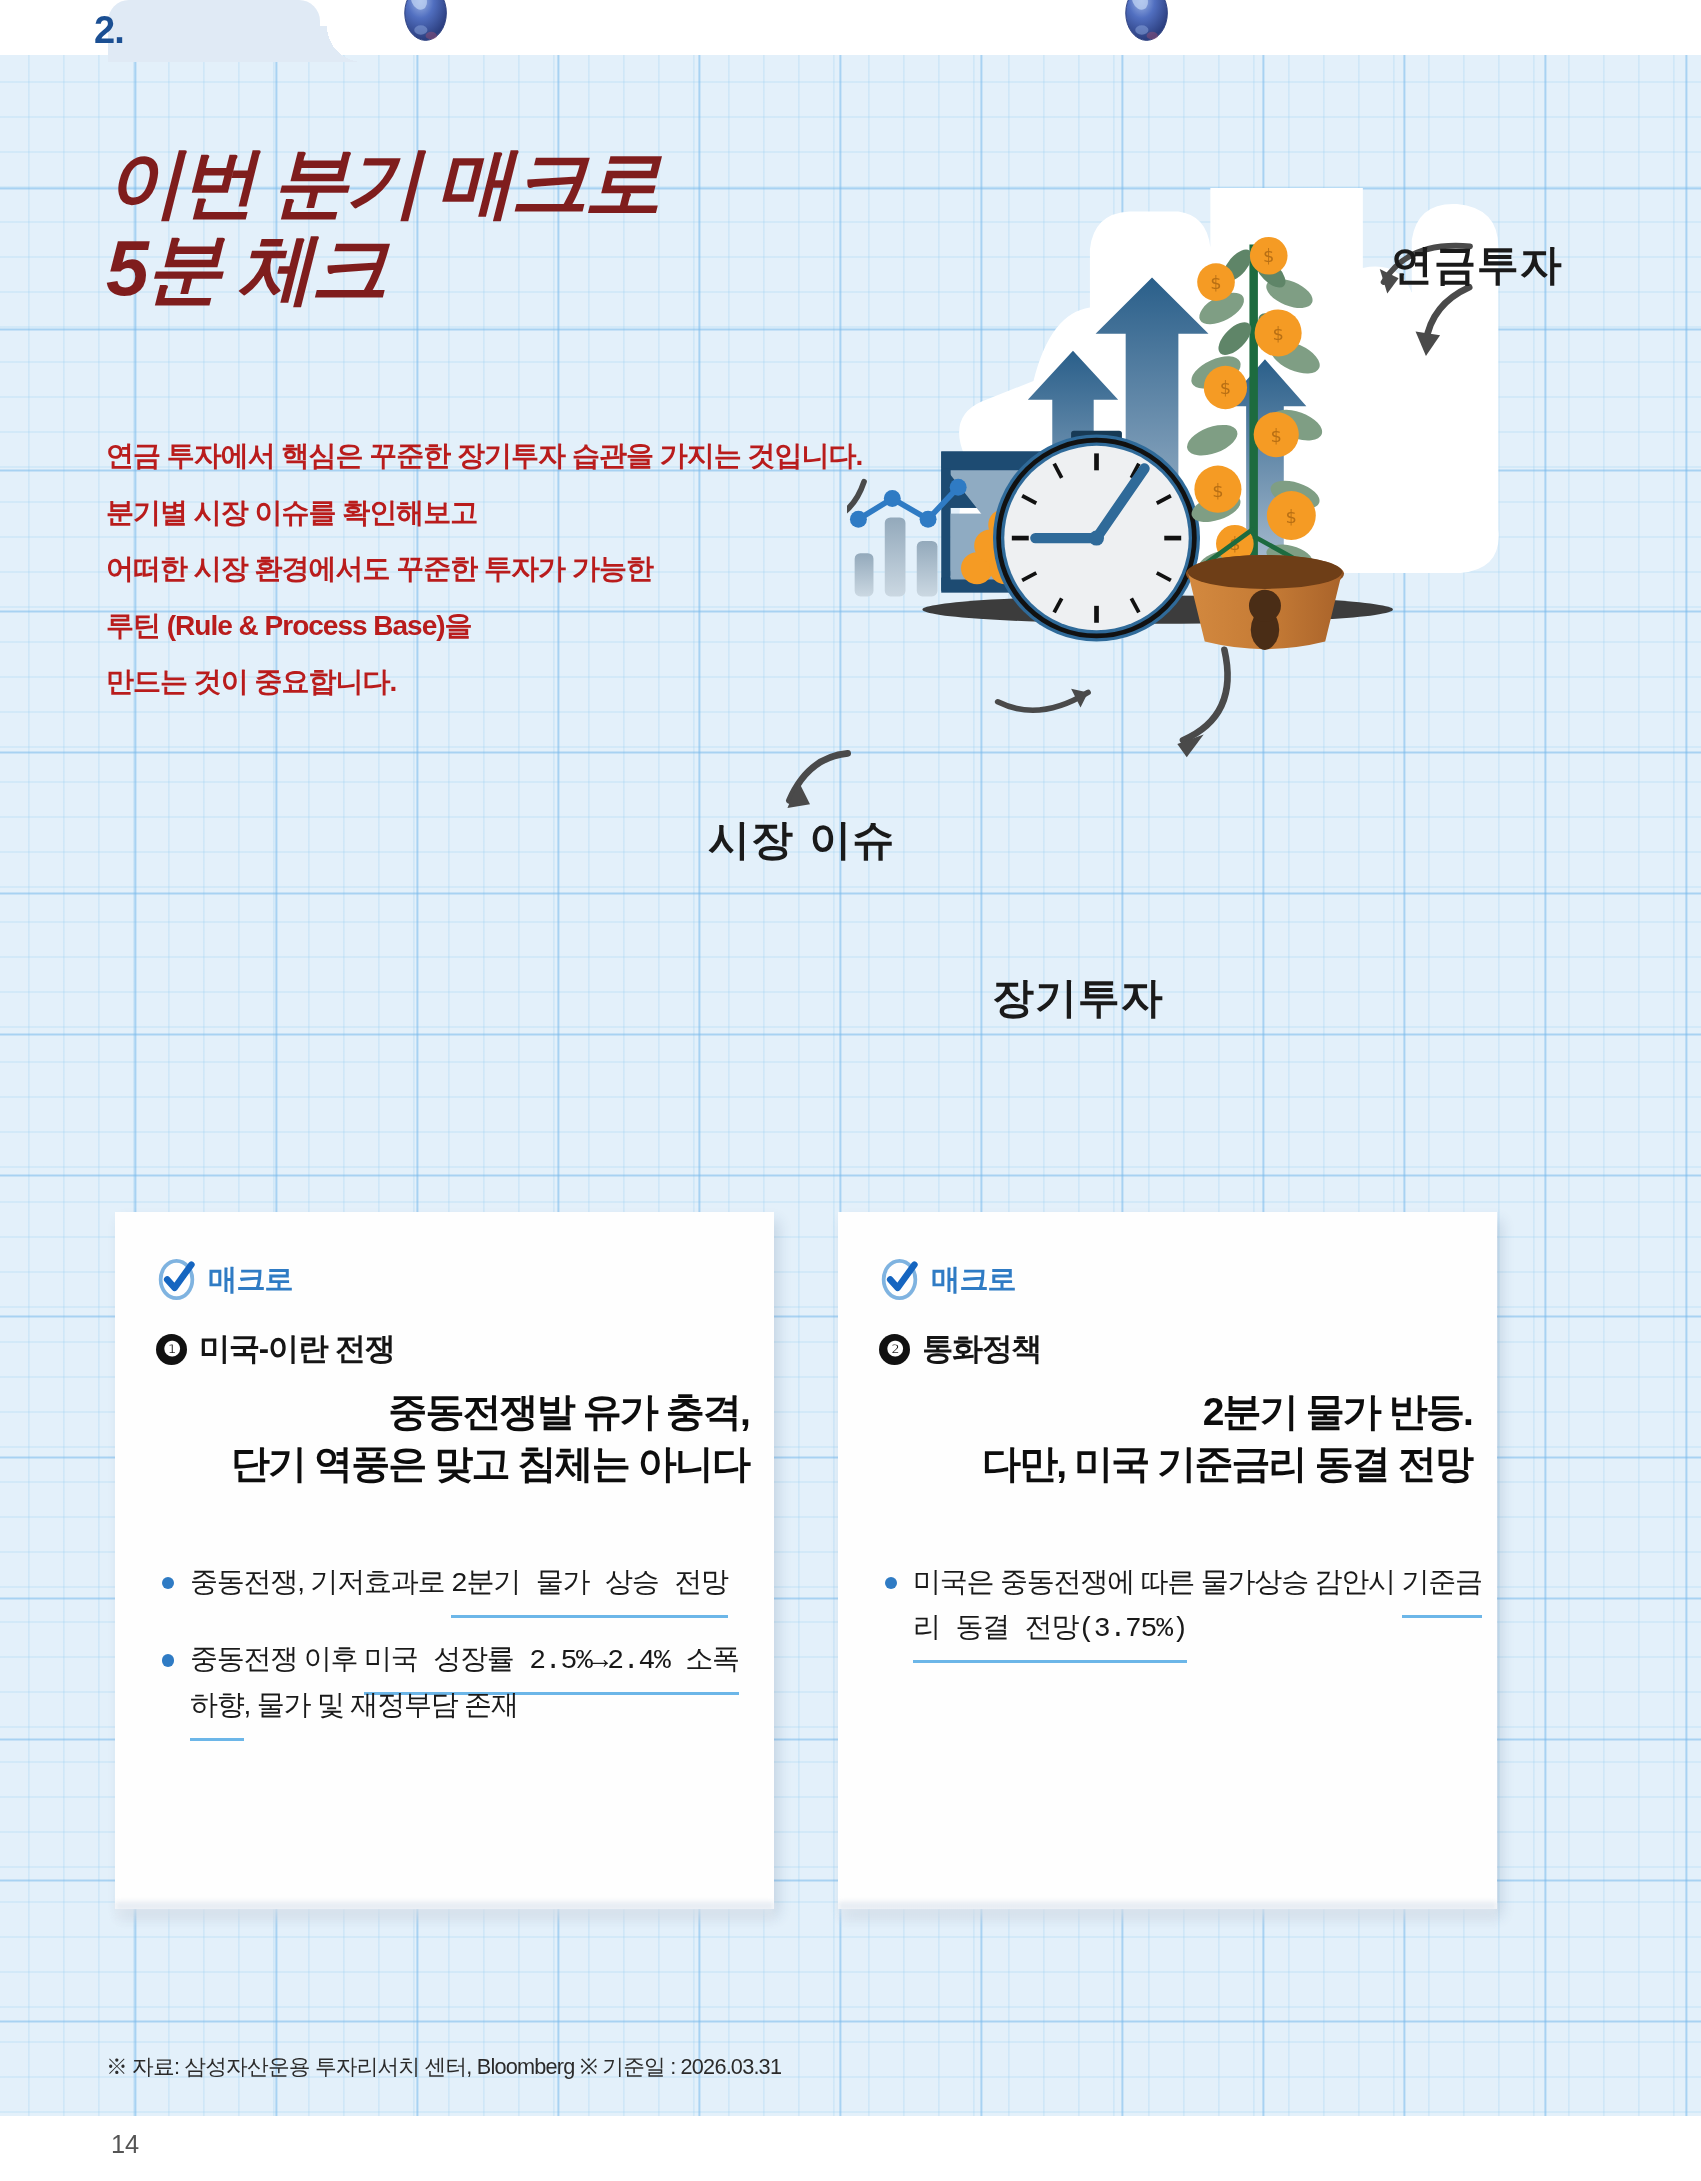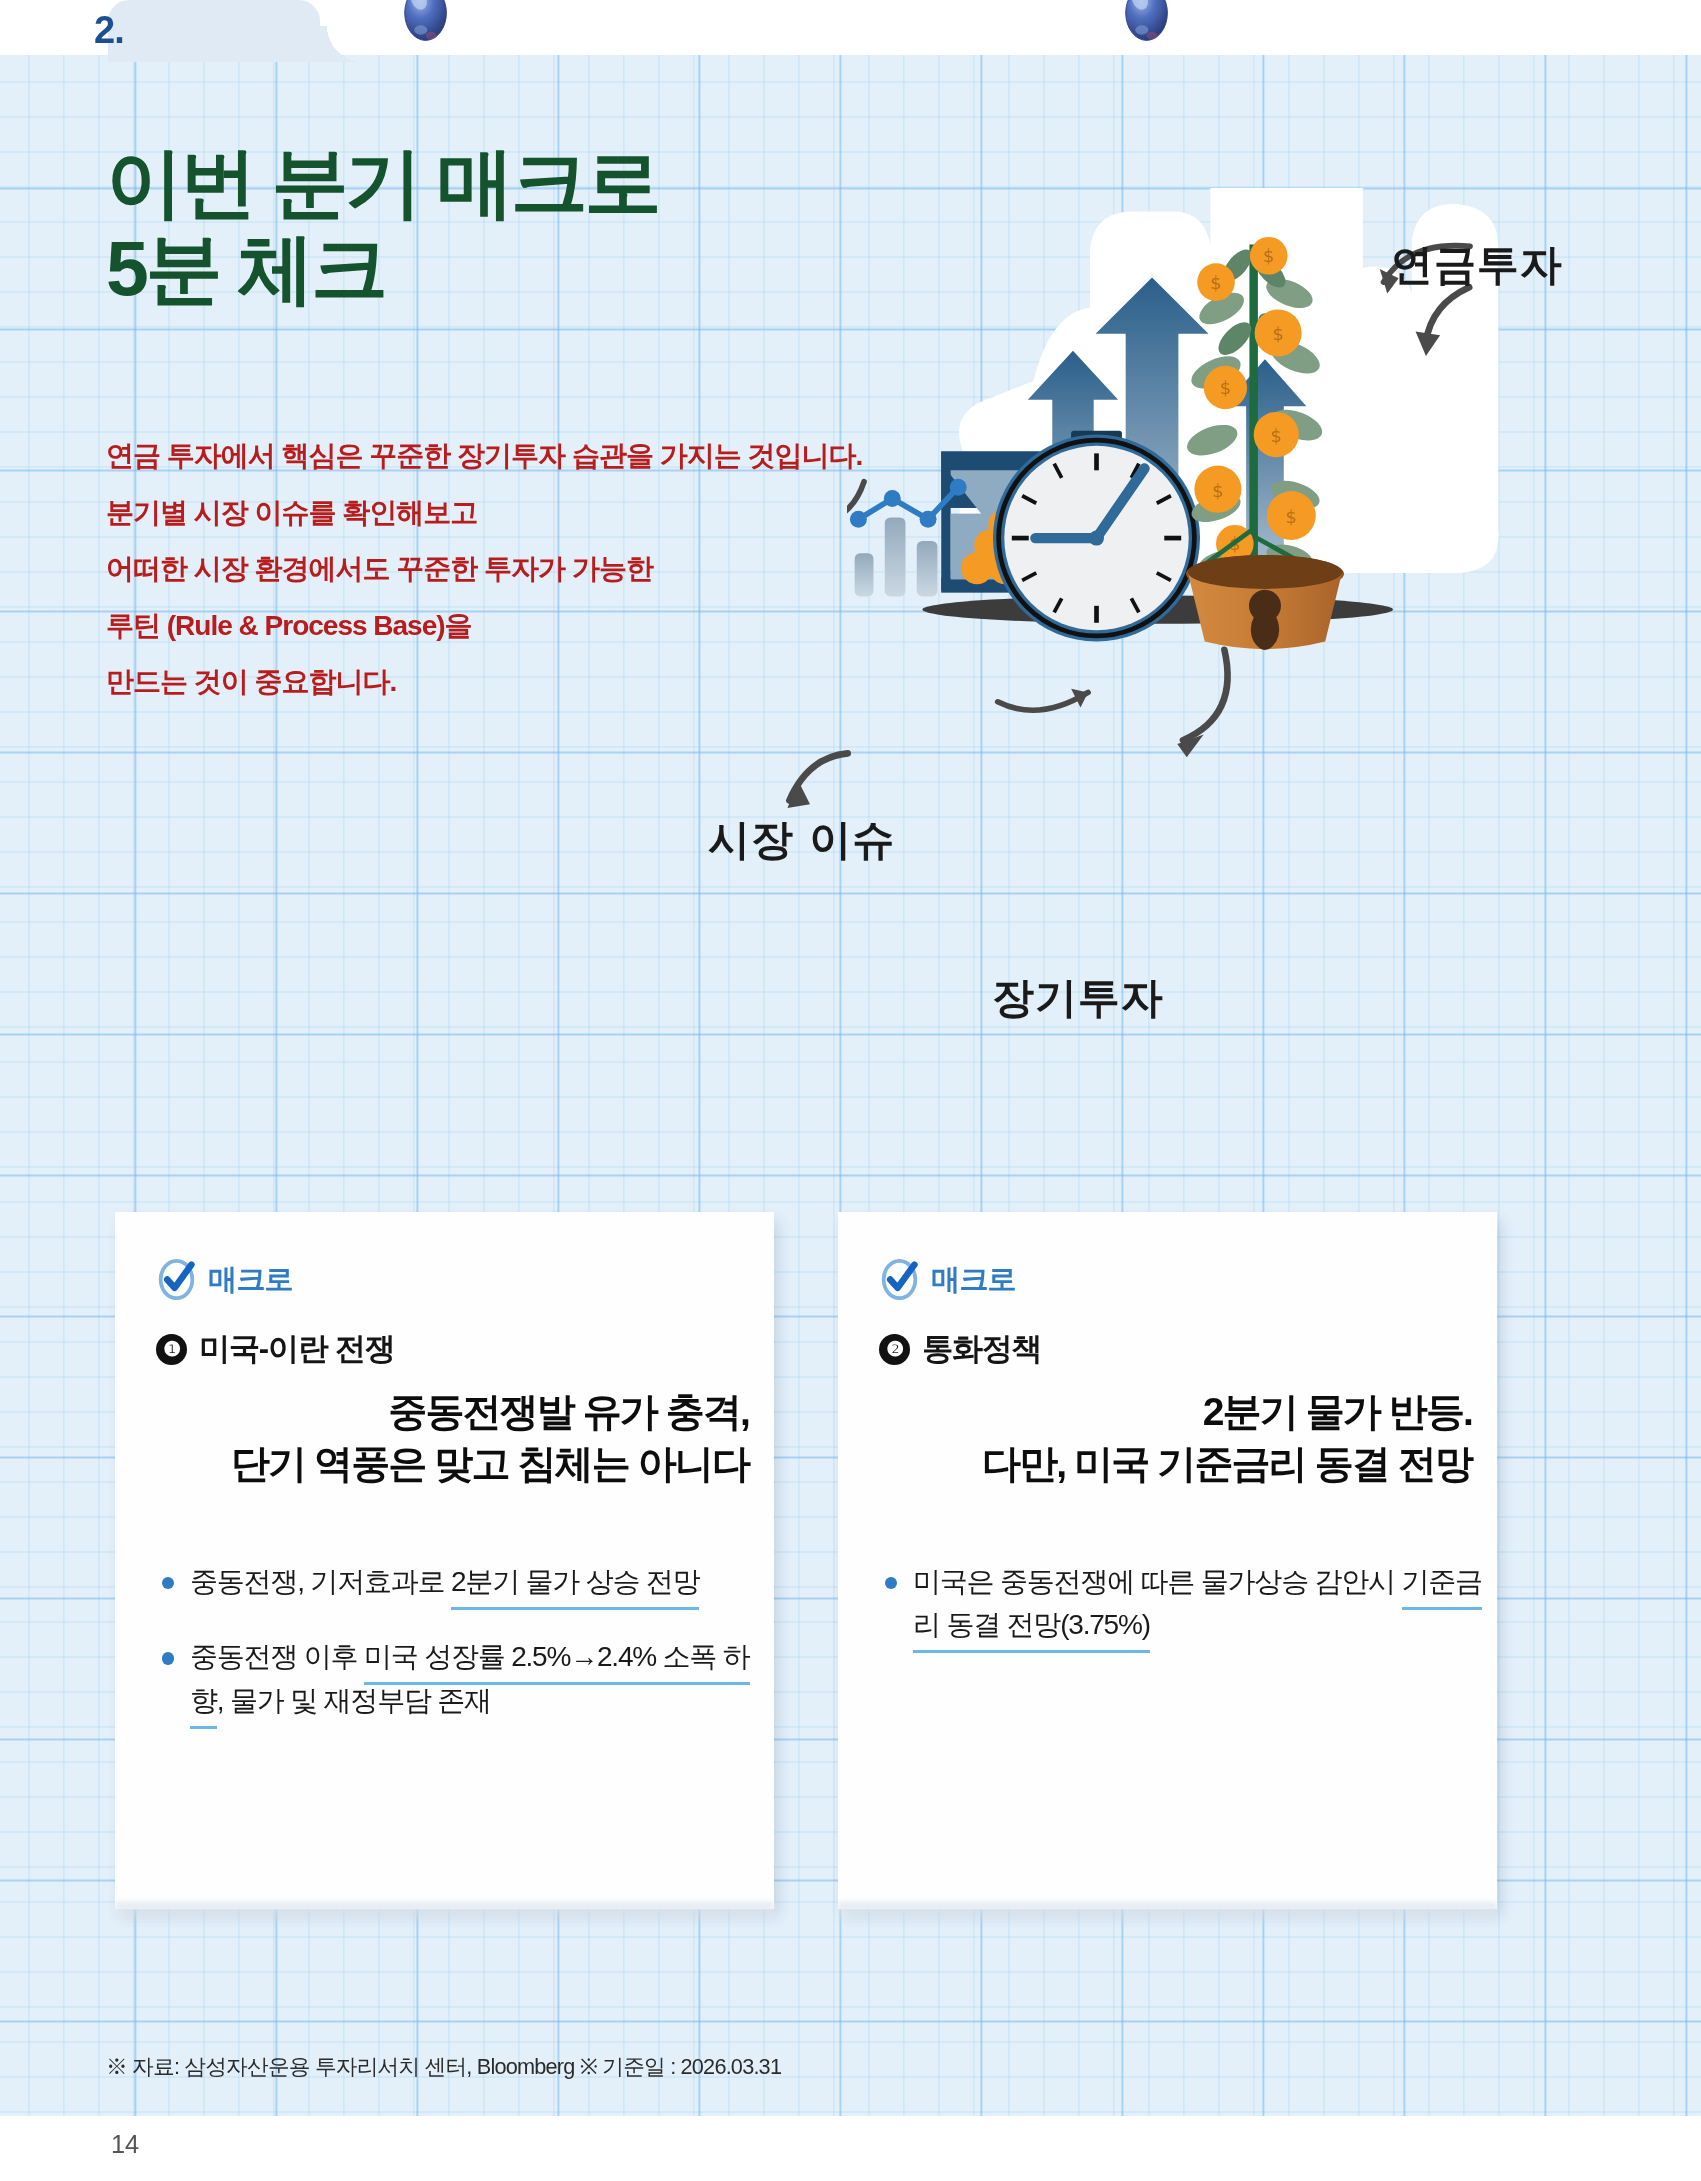--- a/index.html
+++ b/index.html
@@ -42,23 +42,24 @@
   }
   #tab-label{
     position:absolute; left:94px; top:9.4px;
     font-size:38px; font-weight:bold; color:#1b4f93; letter-spacing:-0.9px; z-index:6;
   }
 
   
   #headline{
     position:absolute; left:106px; top:139px;
     font-size:77px; font-weight:900; line-height:1.12;
-    color:#14532d; letter-spacing:-3.3px;
+    color:#7f1d1d; letter-spacing:-3.3px;
     white-space:pre-line;
     z-index:5;
+    font-style:italic;
   }
   
   #lead{
     position:absolute; left:106px; top:428px;
     font-size:28px; font-weight:bold; line-height:2.02;
     color:#b91c1c; letter-spacing:-1px;
     white-space:pre-line;
     z-index:5;
   }
 
@@ -132,21 +133,22 @@
     margin-bottom:32px;
     font-size:28px; line-height:1.55;
     color:#1a1a1a; letter-spacing:-1.2px;
   }
   .bullet:before{
     content:""; position:absolute; left:5.6px; top:17px;
     width:12.2px; height:12.2px; border-radius:50%; background:#2f7bc4;
   }
   .u{
     border-bottom:3.8px solid #6cb6e8;
-    padding-bottom:10px;
+    padding-bottom:16px;
+    font-family:Liberation Mono, monospace;
   }
 
   
   #source{
     position:absolute; left:106px; top:2051px;
     font-size:21.7px; color:#2b2b2b; letter-spacing:-0.8px; z-index:6;
   }
   #pagenum{
     position:absolute; left:111px; top:2130px;
     font-size:25.4px; color:#555; z-index:6;text-align:center;

